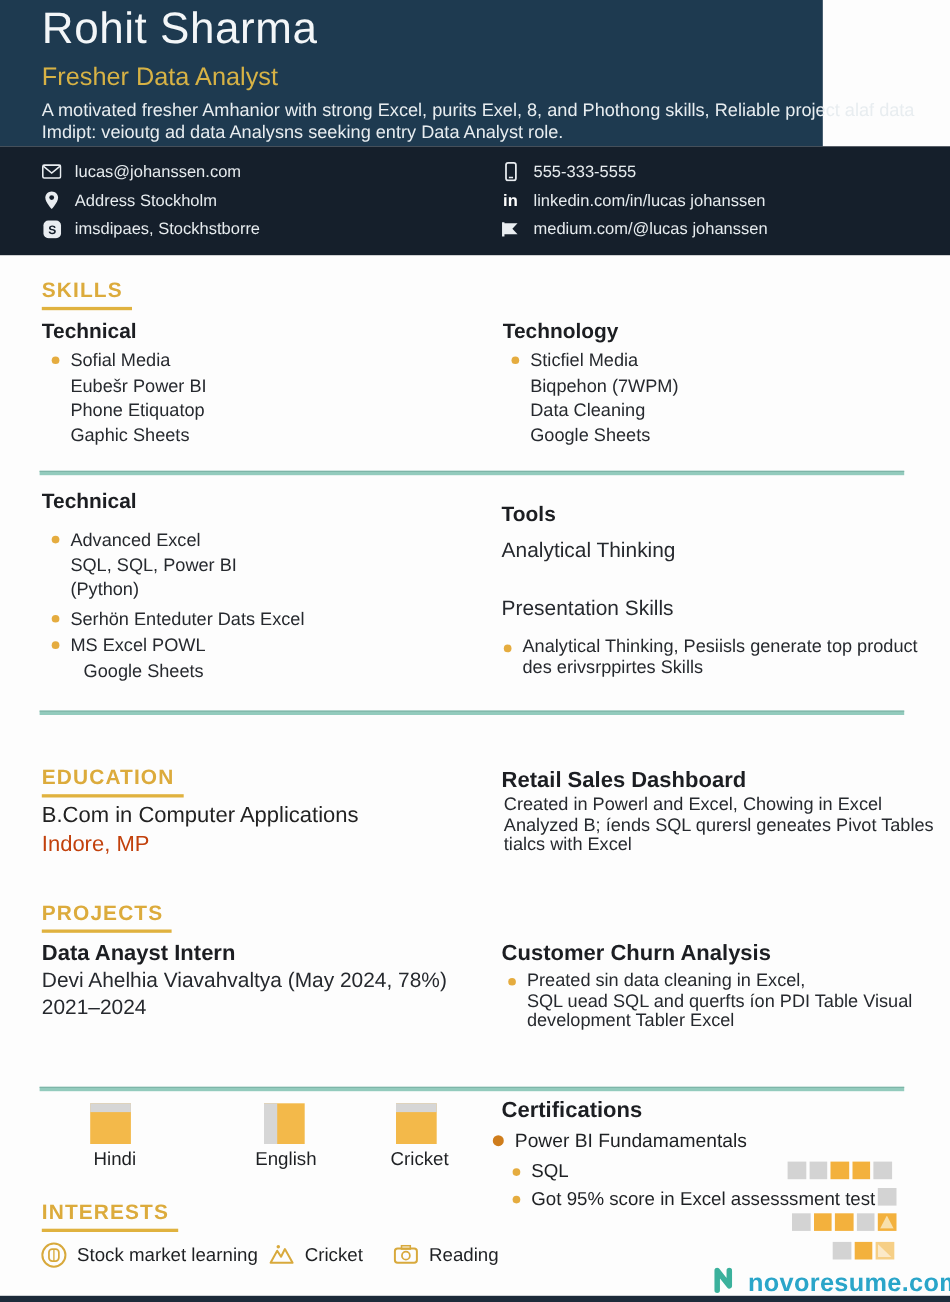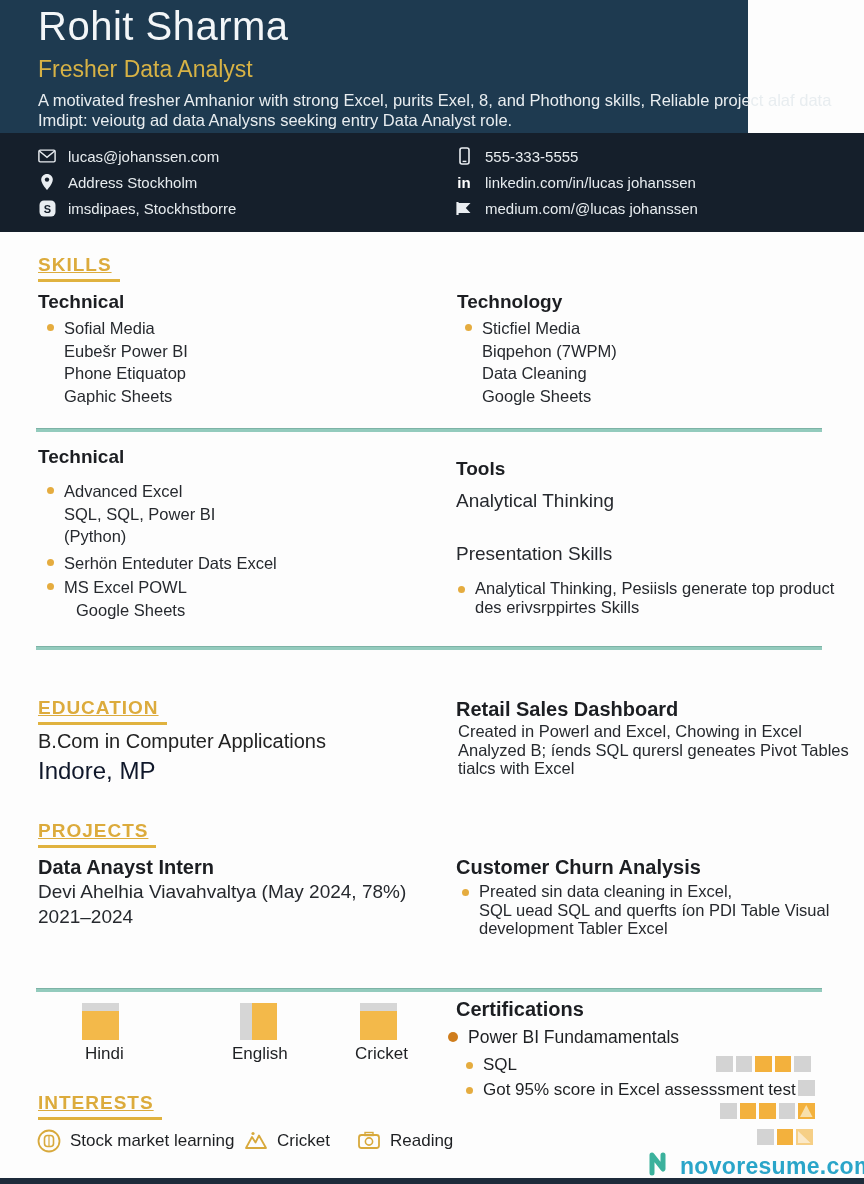--- a/index.html
+++ b/index.html
@@ -17,21 +17,21 @@
   #contactbar{position:absolute;left:0;top:133px;width:864px;height:99px;background:#151f2b;}
   .contact-col{position:absolute;top:0;height:99px;display:flex;flex-direction:column;justify-content:space-around;padding:10px 0;}
   #contact-left{left:38px;width:380px;}
   #contact-right{left:455px;width:380px;}
   .contact-row{display:flex;align-items:center;gap:12px;color:#e7ecef;font-size:15px;}
   .cicon{width:18px;height:18px;display:inline-flex;align-items:center;justify-content:center;flex:0 0 18px;}
   .cicon svg{display:block;}
   .in-badge{color:#fff;font-weight:700;font-size:15px;font-style:normal;}
 
   
-  .gold-h{display:inline-block;color:#dcab3c;font-size:19px;font-weight:700;letter-spacing:1px;border-bottom:3px solid #e0b23f;padding:0 8px 3px 0;text-decoration:underline;}
+  .gold-h{display:inline-block;color:#dcab3c;font-size:19px;font-weight:700;letter-spacing:1px;border-bottom:3px solid #e0b23f;padding:0 8px 3px 0;}
   .sub-h{font-size:19px;font-weight:700;color:#1c1e22;}
   .item-h{font-size:20px;font-weight:700;color:#1c1e22;}
   .bullet-item{display:flex;gap:10px;}
   .dot{width:7px;height:7px;border-radius:50%;background:#e5ac3f;margin-top:7px;flex:0 0 7px;}
   .dot.big{width:10px;height:10px;background:#cf7d1c;flex-basis:10px;margin-top:5px;}
   .lines div{font-size:16.5px;line-height:22.5px;color:#26292e;}
   .lines.tight div{line-height:18.5px;}
   .abs{position:absolute;}
 
   
@@ -193,21 +193,21 @@
       <div>des erivsrppirtes Skills</div>
     </div>
   </div>
 
   <div class="divider" style="top:646px;"></div>
 
   <div class="abs" style="left:38px;top:697px;">
     <span class="gold-h">EDUCATION</span>
   </div>
   <div class="abs" style="left:38px;top:730px;font-size:20px;color:#222;text-align:right;">B.Com in Computer Applications</div>
-  <div class="abs" style="left:38px;top:757px;font-size:24px;color:#0f172a;">Indore, MP</div>
+  <div class="abs" style="left:38px;top:757px;font-size:20px;color:#c2410c;">Indore, MP</div>
 
   <div class="abs item-h" style="left:456px;top:698px;">Retail Sales Dashboard</div>
   <div class="abs lines tight" style="left:458px;top:722px;">
     <div>Created in Powerl and Excel, Chowing in Excel</div>
     <div>Analyzed B; íends SQL qurersl geneates Pivot Tables</div>
     <div>tialcs with Excel</div>
   </div>
 
   <div class="abs" style="left:38px;top:820px;">
     <span class="gold-h">PROJECTS</span>

